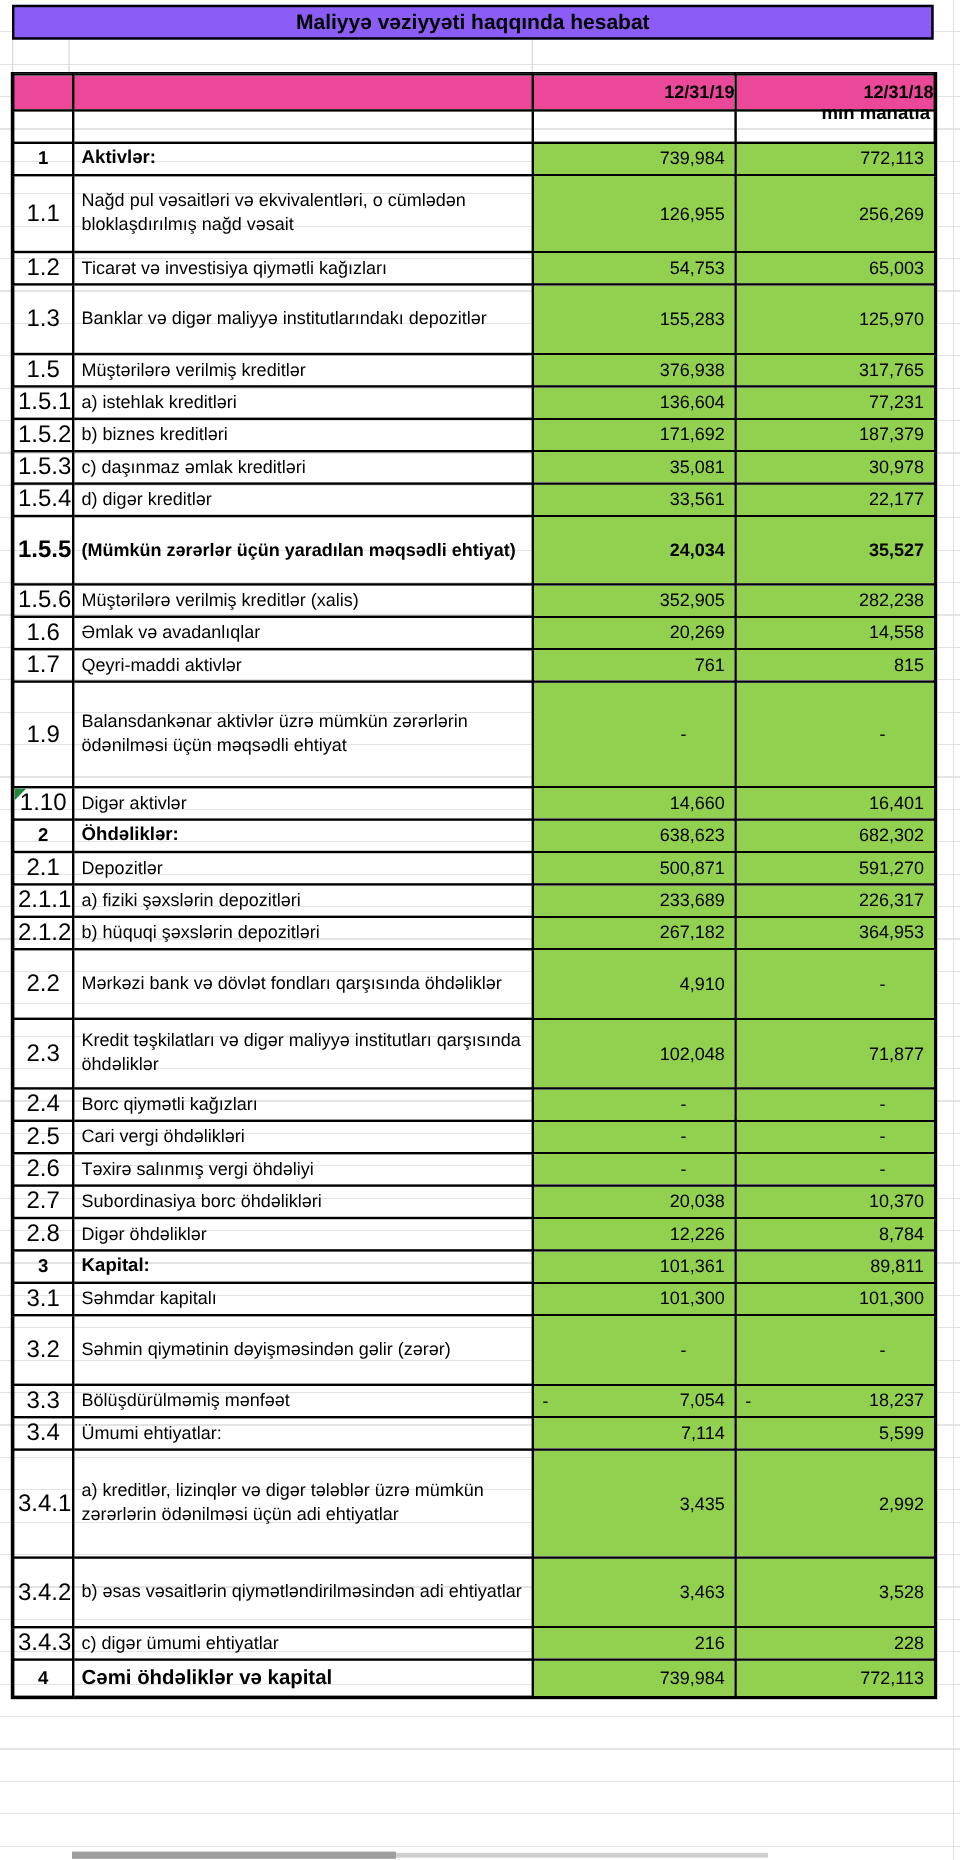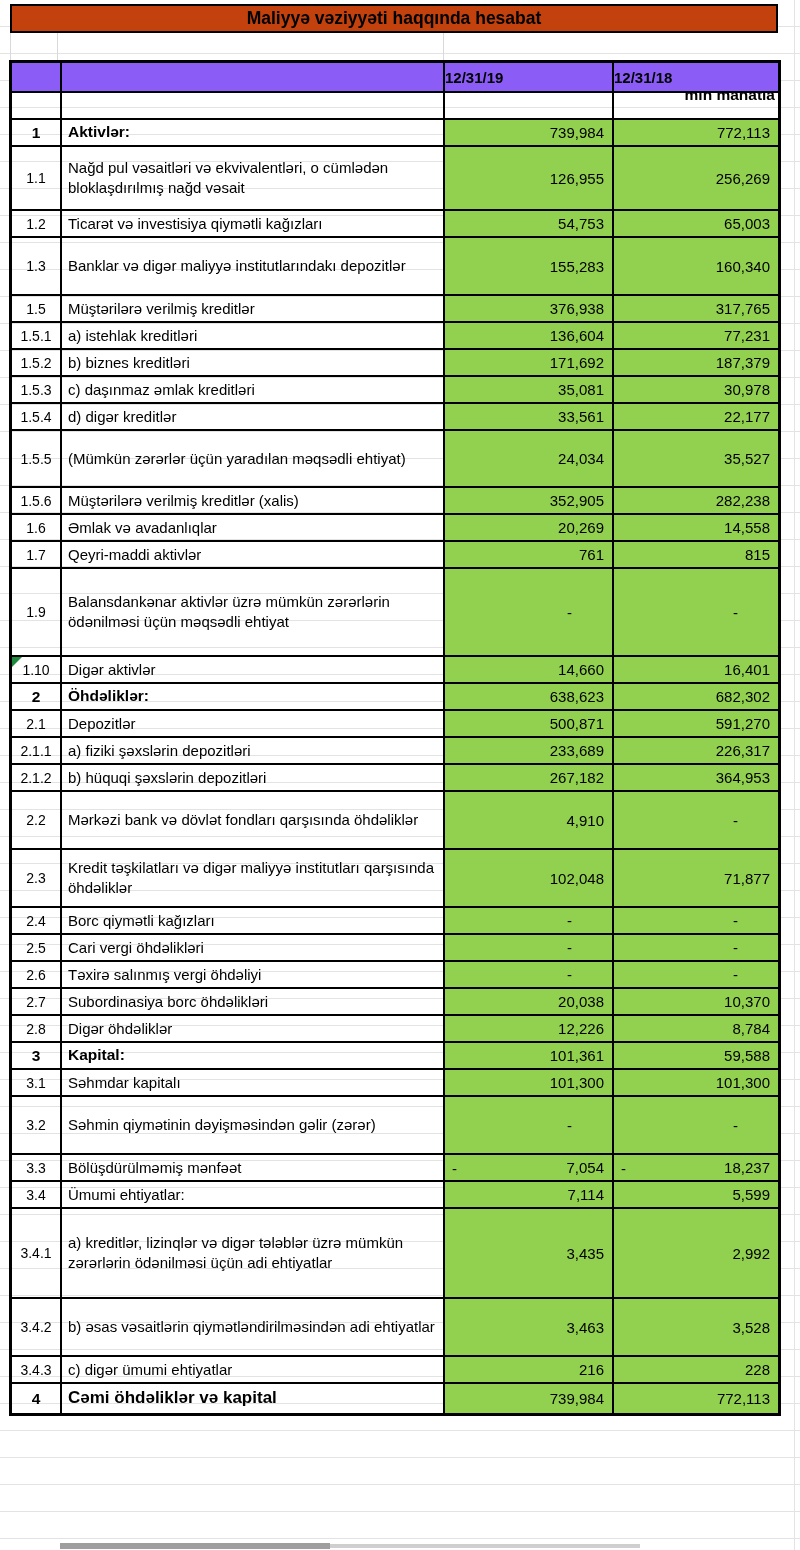--- a/index.html
+++ b/index.html
@@ -15,21 +15,21 @@
   .sheet-grid {
     position: absolute; inset: 0;
     background-image:
       repeating-linear-gradient(to bottom, transparent 0, transparent 26px, #e3e3e3 26px, #e3e3e3 27px),
       linear-gradient(to right, transparent 0, transparent 794px, #e3e3e3 794px, #e3e3e3 795px, transparent 795px);
   }
   .vgrid { position: absolute; width: 1px; background: #d9d9d9; }
 
   .title-box {
     position: absolute; left: 10px; top: 4px; width: 768px; height: 29px;
-    background: #c2410c; border: 2px solid #000;
+    background: #8b5cf6; border: 2px solid #000;
     display: flex; align-items: center; justify-content: center;
     font-weight: bold; font-size: 17.5px;
   }
   .unit-row {
     position: absolute; left: 10px; top: 33px; width: 768px; height: 28px;
     display: flex; align-items: center; justify-content: flex-end;
     font-weight: bold; font-size: 15.5px; padding-right: 3px; margin-top: 48px;
   }
 
   table.main {
@@ -39,35 +39,35 @@
   }
   col.c-num { width: 50px; }
   col.c-label { width: 383px; }
   col.c-v1 { width: 169px; }
   col.c-v2 { width: 166px; }
 
   td, th { border: 2px solid #000; vertical-align: middle; overflow: hidden; }
   tr { height: 27px; }
   tr.hdr { height: 30px; }
   tr.spacer { height: 27px; }
-  th { background: #8b5cf6; font-weight: bold; font-size: 15px; text-align: left; }
-
-  td.num { text-align: center; font-size: 14px; padding: 1px 3px; position: relative; }
+  th { background: #ec4899; font-weight: bold; font-size: 15px; text-align: right; }
+
+  td.num { text-align: center; font-size: 20px; padding: 1px 3px; position: relative; }
   td.label { font-size: 15px; padding: 2px 4px 2px 6px; line-height: 1.32; }
   td.val { background: #92D050; text-align: right; font-size: 15px; padding: 2px 8px 2px 4px; position: relative; }
   td.val .pfx { position: absolute; left: 7px; top: 50%; transform: translateY(-50%); }
   td.val.dash .t { padding-right: 32px; display: inline-block; }
 
   tr.section .num, tr.section .label { font-weight: bold; font-size: 15.5px; }
   tr[data-row-num="4"] { height: 31px; }
   tr[data-row-num="4"] .label { font-size: 17px; }
   tr[data-row-num="1.1"] { height: 64px; }
   tr[data-row-num="1.3"], tr[data-row-num="1.4"], tr[data-row-num="2.2"],
   tr[data-row-num="2.3"], tr[data-row-num="3.2"], tr[data-row-num="3.4.2"] { height: 58px; }
-  tr[data-row-num="1.5.5"] { height: 57px; }
+  tr[data-row-num="1.5.5"] { height: 57px; font-weight: bold; }
   tr[data-row-num="1.9"] { height: 88px; }
   tr[data-row-num="3.4.1"] { height: 90px; }
 
   .corner-marker {
     position: absolute; top: 0; left: 0; width: 0; height: 0;
     border-top: 10px solid #1E8A3C; border-right: 10px solid transparent;
   }
   .bottom-strip-dark { position: absolute; left: 60px; top: 1543px; width: 270px; height: 6px; background: #9E9E9E; }
   .bottom-strip-light { position: absolute; left: 330px; top: 1544px; width: 310px; height: 4px; background: #CFCFCF; }
 </style>
@@ -119,21 +119,21 @@
       <tr data-row-num="1.2">
     <td class="num"><span class="t">1.2</span></td>
     <td class="label"><span class="t">Ticarət və investisiya qiymətli kağızları</span></td>
     <td class="val v1"><span class="pfx"></span><span class="t">54,753</span></td>
     <td class="val v2"><span class="pfx"></span><span class="t">65,003</span></td>
   </tr>
       <tr data-row-num="1.3">
     <td class="num"><span class="t">1.3</span></td>
     <td class="label"><span class="t">Banklar və digər maliyyə institutlarındakı depozitlər</span></td>
     <td class="val v1"><span class="pfx"></span><span class="t">155,283</span></td>
-    <td class="val v2"><span class="pfx"></span><span class="t">160,340</span></td>
+    <td class="val v2"><span class="pfx"></span><span class="t">125,970</span></td>
   </tr>
       <tr data-row-num="1.5">
     <td class="num"><span class="t">1.5</span></td>
     <td class="label"><span class="t">Müştərilərə verilmiş kreditlər</span></td>
     <td class="val v1"><span class="pfx"></span><span class="t">376,938</span></td>
     <td class="val v2"><span class="pfx"></span><span class="t">317,765</span></td>
   </tr>
       <tr data-row-num="1.5.1">
     <td class="num"><span class="t">1.5.1</span></td>
     <td class="label"><span class="t">a) istehlak kreditləri</span></td>
@@ -257,21 +257,21 @@
       <tr data-row-num="2.8">
     <td class="num"><span class="t">2.8</span></td>
     <td class="label"><span class="t">Digər öhdəliklər</span></td>
     <td class="val v1"><span class="pfx"></span><span class="t">12,226</span></td>
     <td class="val v2"><span class="pfx"></span><span class="t">8,784</span></td>
   </tr>
       <tr data-row-num="3" class="section">
     <td class="num"><span class="t">3</span></td>
     <td class="label"><span class="t">Kapital:</span></td>
     <td class="val v1"><span class="pfx"></span><span class="t">101,361</span></td>
-    <td class="val v2"><span class="pfx"></span><span class="t">59,588</span></td>
+    <td class="val v2"><span class="pfx"></span><span class="t">89,811</span></td>
   </tr>
       <tr data-row-num="3.1">
     <td class="num"><span class="t">3.1</span></td>
     <td class="label"><span class="t">Səhmdar kapitalı</span></td>
     <td class="val v1"><span class="pfx"></span><span class="t">101,300</span></td>
     <td class="val v2"><span class="pfx"></span><span class="t">101,300</span></td>
   </tr>
       <tr data-row-num="3.2">
     <td class="num"><span class="t">3.2</span></td>
     <td class="label"><span class="t">Səhmin qiymətinin dəyişməsindən gəlir (zərər)</span></td>

